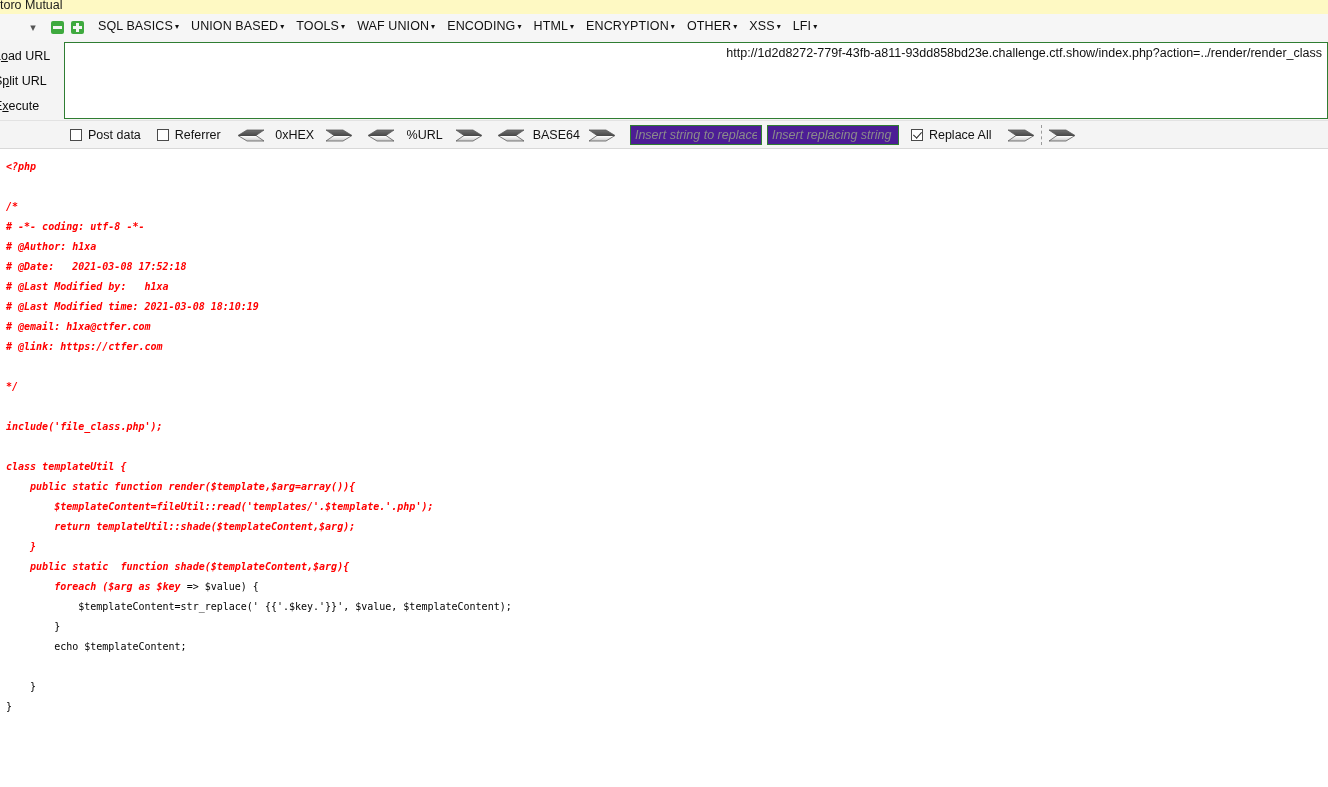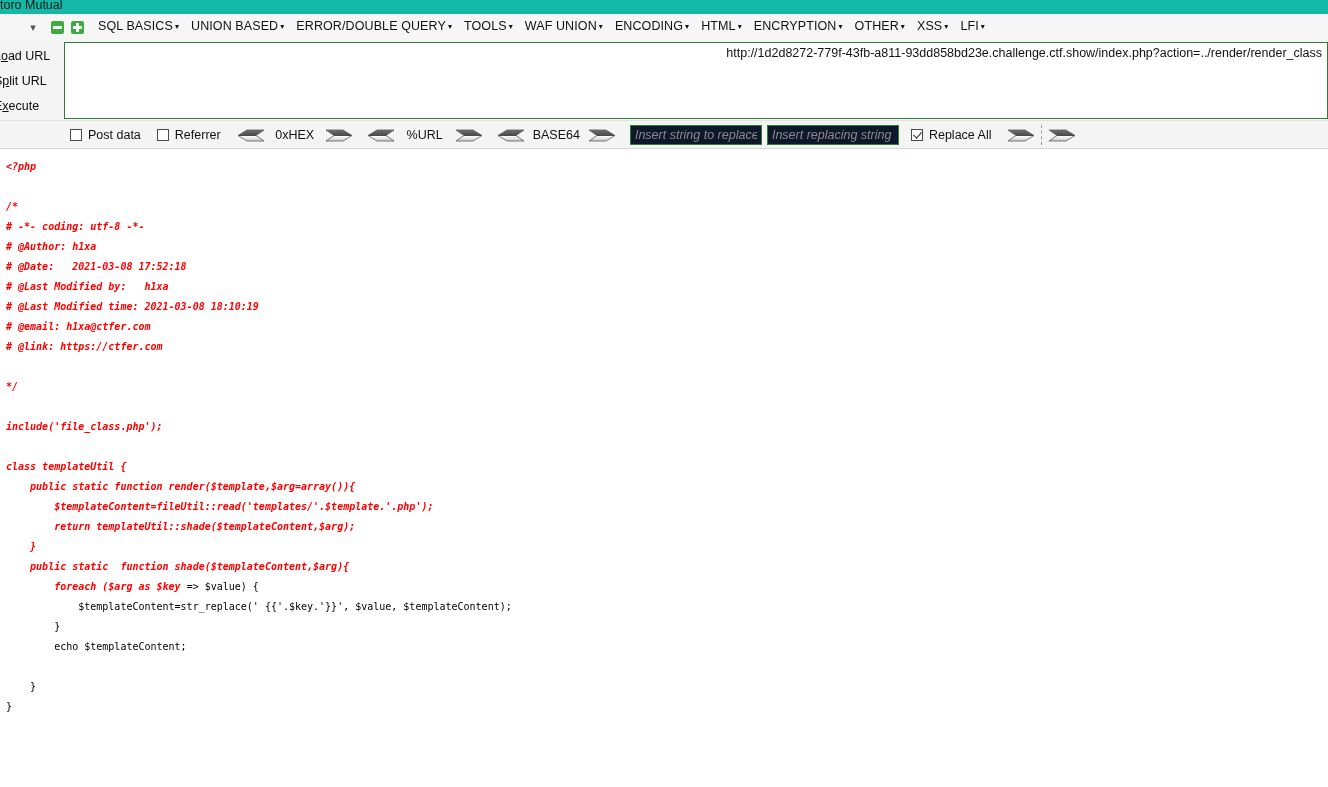--- a/index.html
+++ b/index.html
@@ -11,21 +11,21 @@
     width: 1328px;
     height: 787px;
     font-family: "Liberation Sans", sans-serif;
     overflow: hidden;
     position: relative;
   }
 
   
   .tabstrip {
     height: 14px;
-    background: #14b8a6;
+    background: #fef9c3;
     position: relative;
     overflow: hidden;
   }
   .tab-title {
     position: absolute;
     left: 0px;
     top: -2px;
     font-size: 12.5px;
     color: #1b1b1b;
     white-space: nowrap;
@@ -224,21 +224,21 @@
     padding: 0 8px;
     white-space: nowrap;
     min-width: 44px;
     text-align: center;
   }
 
   .repl-input {
     width: 132px;
     height: 20px;
     border: 1px solid #2f7d32;
-    background: #0f172a;
+    background: #4c1d95;
     box-sizing: border-box;
     font-size: 12.5px;
     font-style: italic;
     color: #8b8b8b;
     padding: 0 4px;
     font-family: "Liberation Sans", sans-serif;
     outline: none;
   }
   .repl-input::placeholder { color: #8b8b8b; font-style: italic; opacity: 1; }
   .repl-gap { width: 5px; }
@@ -279,21 +279,20 @@
 
 <div class="hackbar">
 
   <div class="menurow">
     <div class="chevron-down">▾</div>
     <div class="sq-icon sq-minus"></div>
     <div class="sq-icon sq-plus"></div>
     <div id="menu-items-host" style="display:flex;align-items:center;">
         <div class="menuitem"><span>SQL BASICS</span><span class="caret">▾</span></div>
         <div class="menuitem"><span>UNION BASED</span><span class="caret">▾</span></div>
-        <div class="menuitem"><span>ERROR/DOUBLE QUERY</span><span class="caret">▾</span></div>
         <div class="menuitem"><span>TOOLS</span><span class="caret">▾</span></div>
         <div class="menuitem"><span>WAF UNION</span><span class="caret">▾</span></div>
         <div class="menuitem"><span>ENCODING</span><span class="caret">▾</span></div>
         <div class="menuitem"><span>HTML</span><span class="caret">▾</span></div>
         <div class="menuitem"><span>ENCRYPTION</span><span class="caret">▾</span></div>
         <div class="menuitem"><span>OTHER</span><span class="caret">▾</span></div>
         <div class="menuitem"><span>XSS</span><span class="caret">▾</span></div>
         <div class="menuitem"><span>LFI</span><span class="caret">▾</span></div>
       </div>
   </div>

